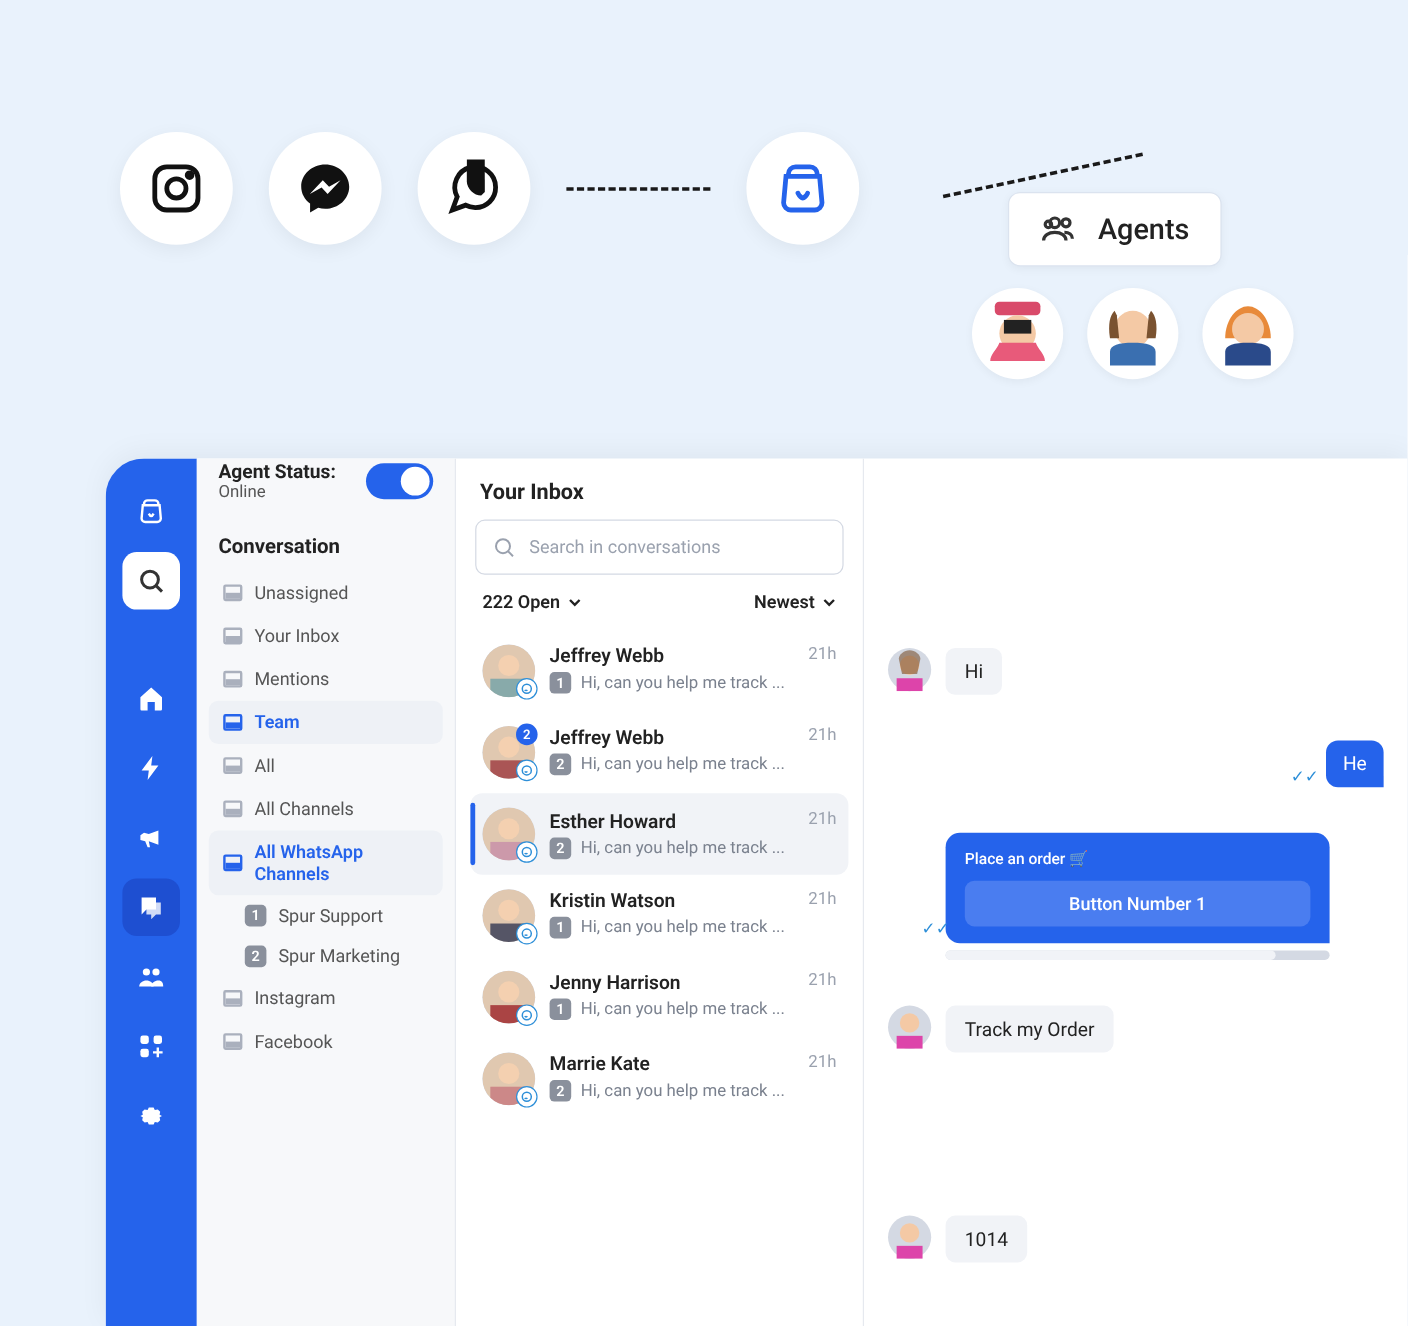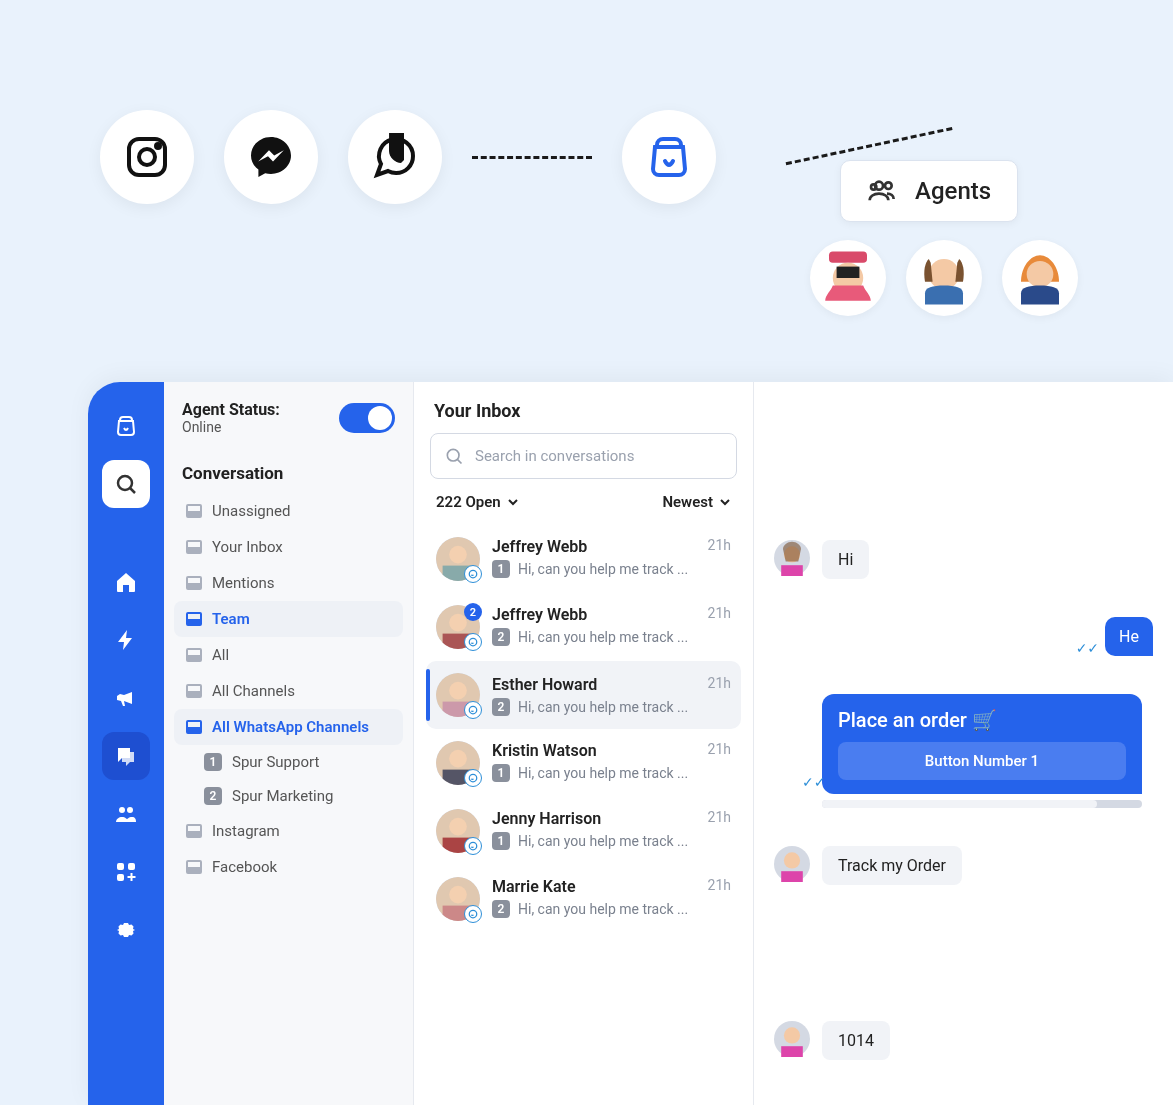--- a/index.html
+++ b/index.html
@@ -28,21 +28,21 @@
 
   
   .rail { width:76px; background:#2563EB; display:flex; flex-direction:column; align-items:center; padding-top:20px; gap:10px; }
   .rail .ritem { width:48px; height:48px; border-radius:12px; display:flex; align-items:center; justify-content:center; color:#fff; cursor:pointer; }
   .rail .ritem.active { background:#fff; color:#333; }
   .rail .ritem.selected { background:#1e4fd1; }
   .rail .spacer { height:30px; }
   .rail svg { width:24px; height:24px; }
 
   
-  .sidebar { width:250px; background:#f7f8fa; border-right:1px solid #e6e9ef; padding:18px 10px; }
+  .sidebar { width:216px; background:#f7f8fa; border-right:1px solid #e6e9ef; padding:1px 10px; }
   .status-row { display:flex; justify-content:space-between; align-items:center; padding:0 8px 10px; }
   .status-text .title { font-size:16px; font-weight:700; color:#222; }
   .status-text .val { font-size:14px; color:#555; }
   .toggle { width:56px; height:30px; background:#2563EB; border-radius:20px; position:relative; cursor:pointer; }
   .toggle::after { content:""; position:absolute; width:24px; height:24px; background:#fff; border-radius:50%; top:3px; right:3px; }
 
   .section-h { font-size:17px; font-weight:700; color:#222; padding:18px 8px 10px; }
   .nav-item { display:flex; align-items:center; gap:10px; padding:9px 12px; border-radius:8px; font-size:15px; color:#555; cursor:pointer; }
   .nav-item .iconbox { width:16px; height:14px; border:2px solid #aab0bd; border-radius:2px; position:relative; flex-shrink:0; }
   .nav-item .iconbox::after { content:""; position:absolute; left:0; right:0; bottom:0; height:5px; background:#aab0bd; }
@@ -81,21 +81,21 @@
   
   .chat { flex:1; padding:20px 20px; display:flex; flex-direction:column; gap:38px; overflow:hidden; }
   .msg-row { display:flex; gap:12px; align-items:flex-start; }
   .msg-row .mavatar { width:36px; height:36px; border-radius:50%; background:#d4d9e3; flex-shrink:0; }
   .msg-row .bubble-msg { background:#f1f3f7; padding:10px 16px; border-radius:8px; font-size:16px; color:#222; }
   .msg-out { align-self:flex-end; display:flex; align-items:flex-end; gap:6px; }
   .msg-out .tick { color:#2e8fd8; font-size:14px; }
   .msg-out .bubble-out { background:#2563EB; color:#fff; padding:10px 14px; border-radius:10px 10px 0 10px; font-size:16px; }
 
   .card-msg { margin-left:48px; background:#2563EB; color:#fff; border-radius:12px 12px 0 12px; padding:14px 16px; width:320px; position:relative; }
-  .card-msg .ctitle { font-size:20px; font-weight:500; margin-bottom:10px; }
+  .card-msg .ctitle { font-size:13px; font-weight:500; margin-bottom:10px; }
   .card-msg .cbtn { background:#4a7df0; border-radius:8px; padding:10px; text-align:center; font-size:15px; font-weight:500; }
   .card-ticks { position:absolute; left:-20px; bottom:4px; color:#2e8fd8; font-size:14px; }
   .slider-track { margin-left:48px; margin-top:6px; height:8px; background:#d4d9e3; border-radius:4px; width:320px; position:relative; }
   .slider-track::after { content:""; position:absolute; left:0; top:0; height:100%; width:86%; background:#f1f3f7; border-radius:4px; }
 
   
   .face { width:100%; height:100%; }
 </style>
 </head>
 <body>

